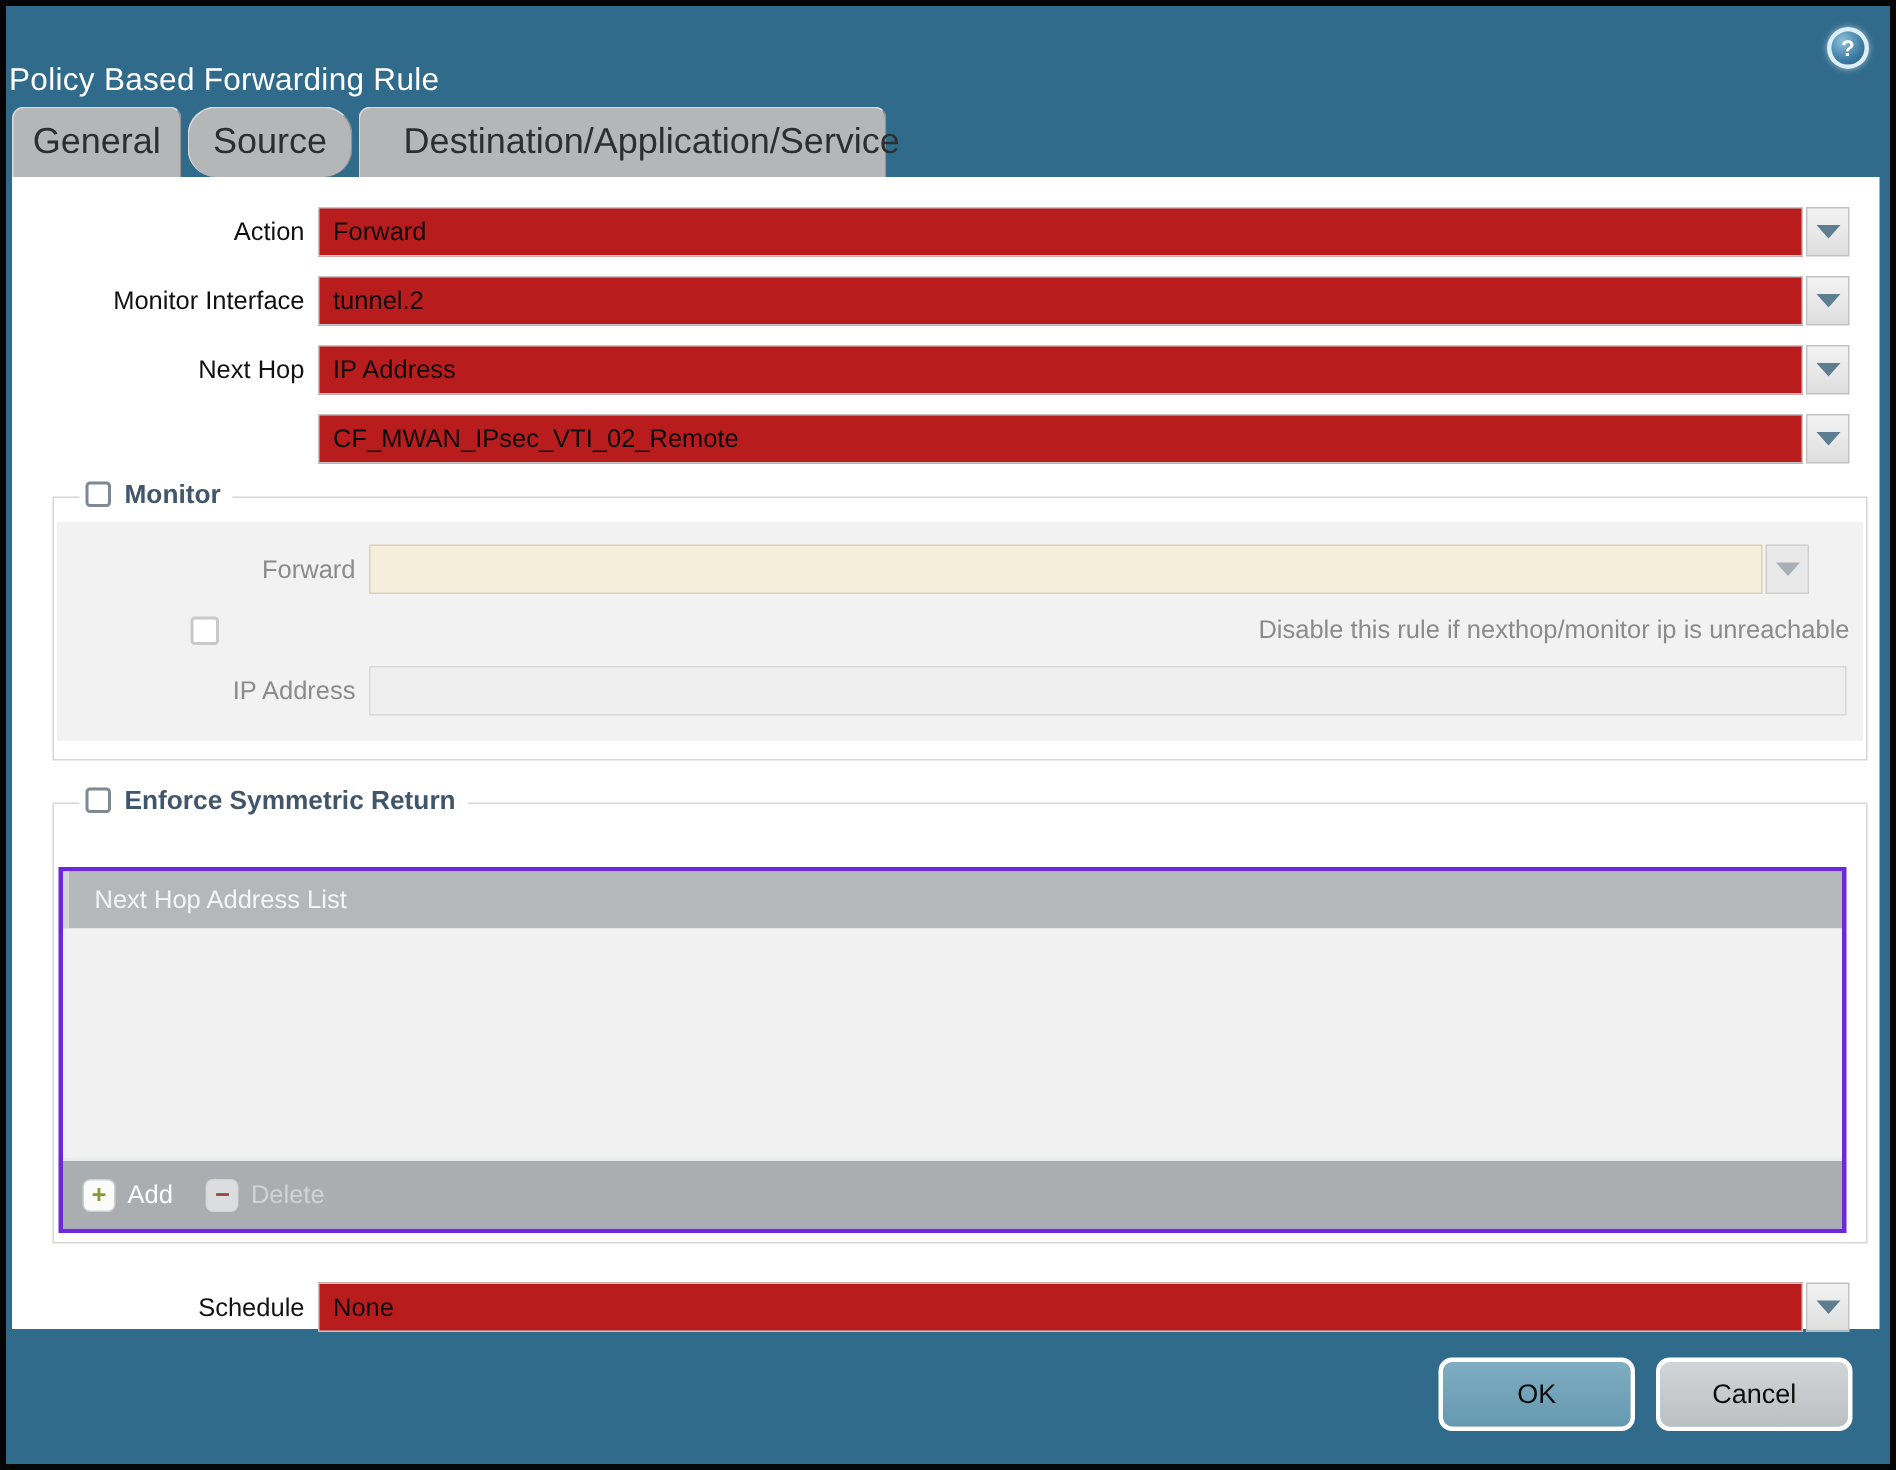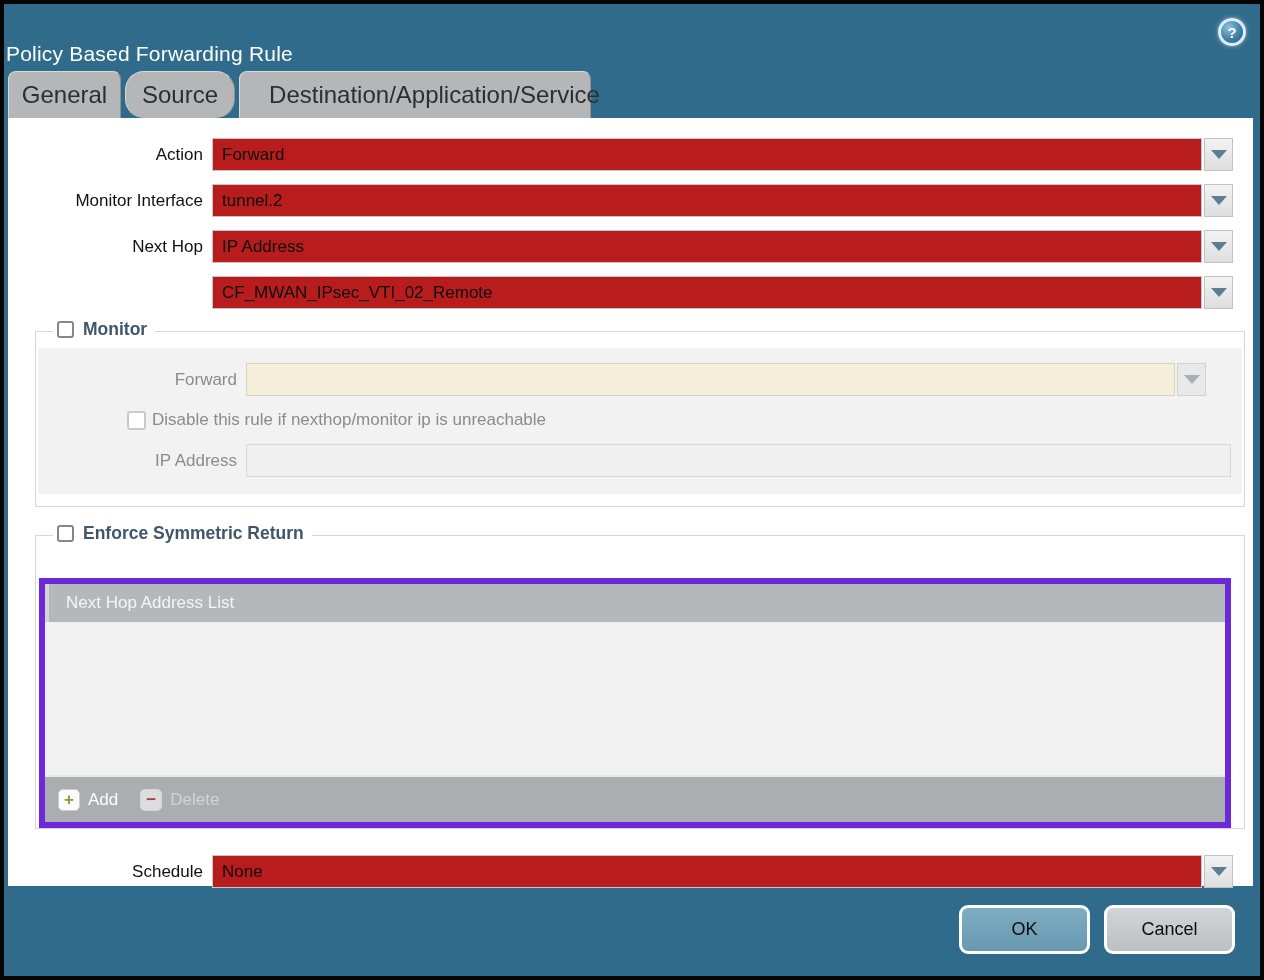--- a/index.html
+++ b/index.html
@@ -132,28 +132,29 @@
   .gray-panel .combo .cinput.cream {
     background:#f5eedb; border-color:#d8d2c0;
   }
   .gray-panel .combo .dd-btn.disabled {
     background:#e9e9e9; border-color:#d0d0d0; cursor:default;
   }
   .gray-panel .combo .cinput.dim {
     background:#efeff0; border-color:#d8d8d8;
   }
   .check-row {
-    display:flex; align-items:center; gap:6px;
+    display:flex; align-items:center; gap:27px;
     margin:14px 0 14px 89px;
+    justify-content:space-between;
   }
   .check-row .ctext { font-size:17px; color:#8b8b8b; }
   
   .nh-table {
     margin:26px 11px 8px 1px;
-    border:6px solid #6d28d9;
+    border:3px solid #6d28d9;
     text-align:right;
   }
   .nh-header {
     height:38px; background:#b5b8bb;
     border-left:4px solid #d2d4d6;
     color:#f4f4f4; font-size:17px;
     display:flex; align-items:center;
     padding-left:17px;
   }
   .nh-body { height:153px; background:#f1f1f2; }

